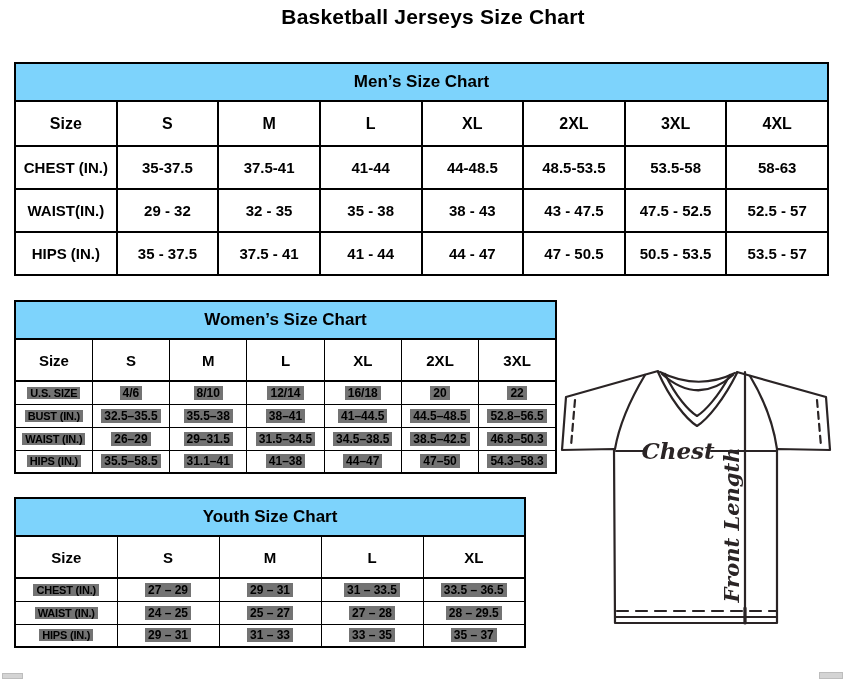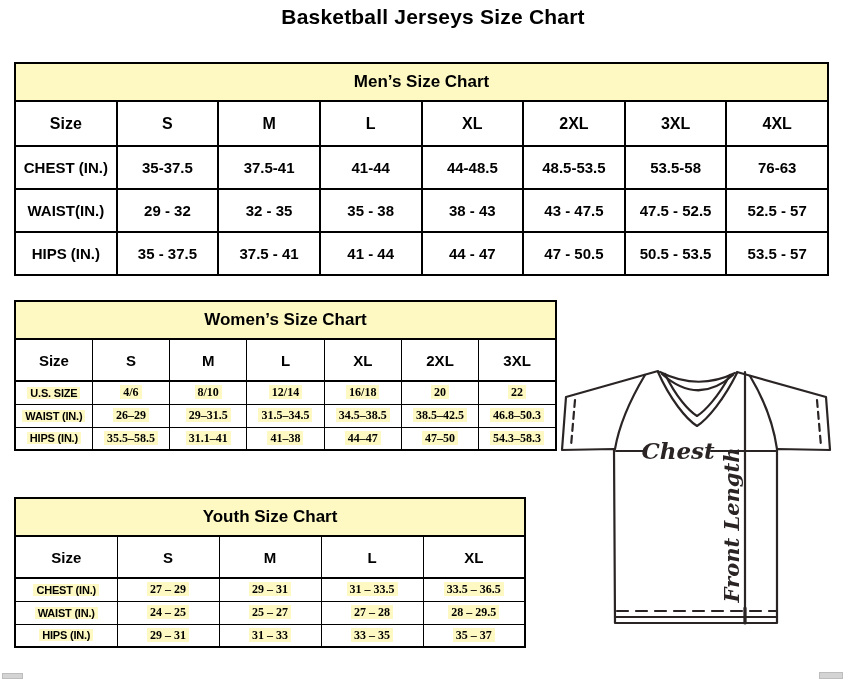--- a/index.html
+++ b/index.html
@@ -29,21 +29,21 @@
     border-collapse: collapse;
     table-layout: fixed;
     background: #fff;
   }
   table.size-table th, table.size-table td {
     text-align: center;
     vertical-align: middle;
     font-weight: bold;
   }
   th.band {
-    background: #fef9c3;
+    background: #7dd3fc;
     font-size: 17px;
     height: 38px;
   }
   
   .t-men { left: 14px; top: 62px; width: 815px; }
   .t-men th, .t-men td { border: 2px solid #000; }
   .t-men tr.cols th { height: 45px; font-size: 16px; }
   .t-men tr.cols th:first-child { width: 118px; }
   .t-men tbody tr { height: 43px; }
   .t-men tbody th { font-size: 15px; }
@@ -52,22 +52,22 @@
   .t-women { left: 14px; top: 300px; width: 543px; }
   .t-youth { left: 14px; top: 497px; width: 512px; }
   .t-shade { border: 2px solid #000; padding-left: 19px; }
   .t-shade th, .t-shade td { border: 1px solid #000; }
   .t-shade th.band { border: 2px solid #000; }
   .t-shade tr.cols th { height: 42px; font-size: 15px; border-bottom: 2px solid #000; }
   .t-women tr.cols th:first-child { width: 82px; }
   .t-youth tr.cols th:first-child { width: 123px; }
   .t-shade tbody tr { height: 23px; }
   .t-shade tbody th { font-size: 11px; letter-spacing: -0.2px; }
-  .t-shade tbody td { font-size: 12px; font-family: Liberation Serif, serif; }
-  .t-shade tbody span { background: #fef9c3; padding: 0 3px; }
+  .t-shade tbody td { font-size: 12px; }
+  .t-shade tbody span { background: #737373; padding: 0 3px; }
   
   .jersey-wrap {
     position: absolute;
     left: 0;
     top: 0;
     width: 843px;
     height: 679px;
     pointer-events: none;
     border-radius: 28px;
   }
@@ -112,21 +112,21 @@
     </thead>
     <tbody>
         <tr>
           <th><span>CHEST (IN.)</span></th>
           <td><span>35-37.5</span></td>
           <td><span>37.5-41</span></td>
           <td><span>41-44</span></td>
           <td><span>44-48.5</span></td>
           <td><span>48.5-53.5</span></td>
           <td><span>53.5-58</span></td>
-          <td><span>76-63</span></td>
+          <td><span>58-63</span></td>
         </tr>
         <tr>
           <th><span>WAIST(IN.)</span></th>
           <td><span>29 - 32</span></td>
           <td><span>32 - 35</span></td>
           <td><span>35 - 38</span></td>
           <td><span>38 - 43</span></td>
           <td><span>43 - 47.5</span></td>
           <td><span>47.5 - 52.5</span></td>
           <td><span>52.5 - 57</span></td>
@@ -163,20 +163,29 @@
         <tr>
           <th><span>U.S. SIZE</span></th>
           <td><span>4/6</span></td>
           <td><span>8/10</span></td>
           <td><span>12/14</span></td>
           <td><span>16/18</span></td>
           <td><span>20</span></td>
           <td><span>22</span></td>
         </tr>
         <tr>
+          <th><span>BUST (IN.)</span></th>
+          <td><span>32.5–35.5</span></td>
+          <td><span>35.5–38</span></td>
+          <td><span>38–41</span></td>
+          <td><span>41–44.5</span></td>
+          <td><span>44.5–48.5</span></td>
+          <td><span>52.8–56.5</span></td>
+        </tr>
+        <tr>
           <th><span>WAIST (IN.)</span></th>
           <td><span>26–29</span></td>
           <td><span>29–31.5</span></td>
           <td><span>31.5–34.5</span></td>
           <td><span>34.5–38.5</span></td>
           <td><span>38.5–42.5</span></td>
           <td><span>46.8–50.3</span></td>
         </tr>
         <tr>
           <th><span>HIPS (IN.)</span></th>

